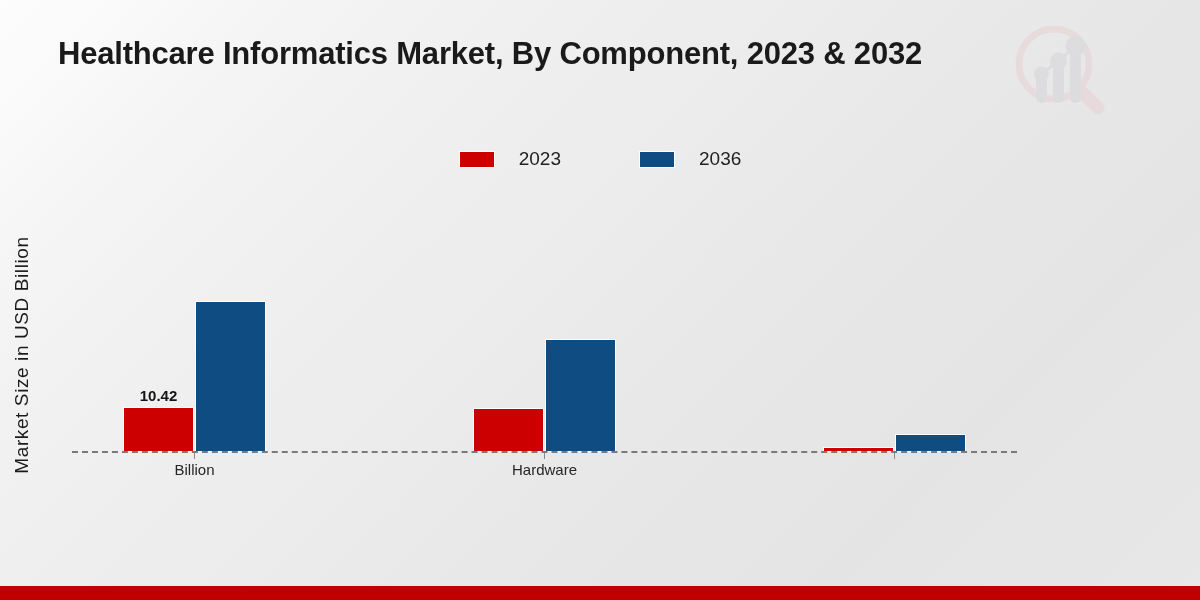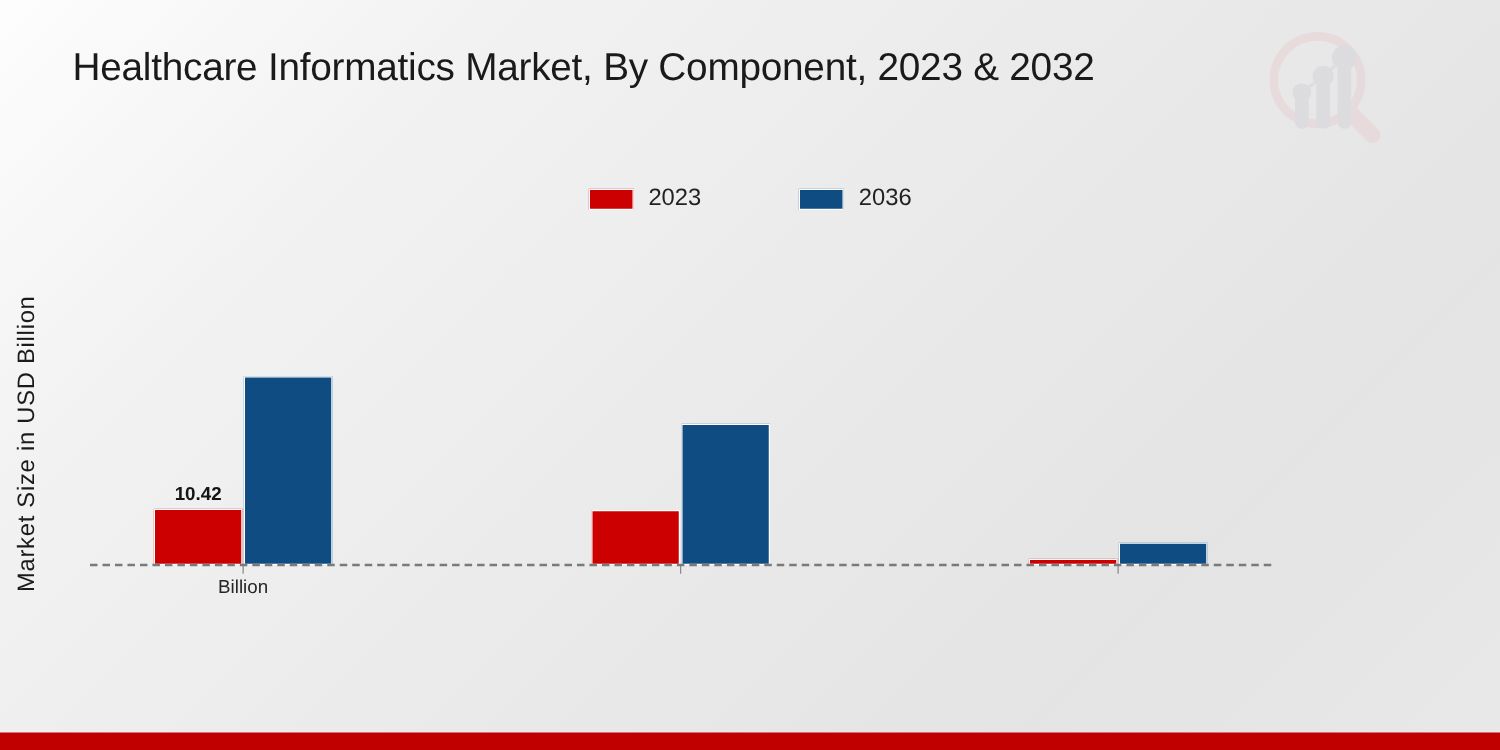--- a/index.html
+++ b/index.html
@@ -20,21 +20,21 @@
     background: linear-gradient(135deg, #fdfdfd 0%, #f2f2f2 22%, #e9e9e9 55%, #e4e4e4 78%, #e8e8e8 100%);
     overflow: hidden;
   }
 
   
   .chart-title {
     position: absolute;
     left: 58px;
     top: 36px;
     font-size: 31px;
-    font-weight: 400;
+    font-weight: 700;
     color: #1a1a1a;
     letter-spacing: -0.2px;
     white-space: nowrap;
     font-family: "Liberation Sans", sans-serif;
   }
 
   
   .watermark {
     position: absolute;
     right: 88px;
@@ -52,21 +52,21 @@
     top: 148px;
     width: 1200px;
     display: flex;
     justify-content: center;
     align-items: center;
     gap: 78px;
   }
   .legend-item {
     display: flex;
     align-items: center;
-    gap: 12px;
+    gap: 24px;
   }
   .legend-swatch {
     width: 36px;
     height: 17px;
     border: 1px solid #ffffff;
     box-sizing: border-box;
   }
   .legend-label {
     font-size: 19px;
     color: #222222;
@@ -216,20 +216,21 @@
         <div class="bar b2032" style="background:#0F4C81; height:151px;"></div>
         <div class="tick"></div>
         <div class="cat-label">Billion</div>
       </div>
 
       <div class="group" style="left:401px; width:143px;">
         <div class="bar b2023" style="background:#CC0000; height:44px;"></div>
         <div class="bar-value" style="bottom:47px;"></div>
         <div class="bar b2032" style="background:#0F4C81; height:113px;"></div>
         <div class="tick"></div>
+        <div class="cat-label">Hardware</div>
       </div>
 
       <div class="group" style="left:751px; width:143px;">
         <div class="bar b2023" style="background:#CC0000; height:5px;"></div>
         <div class="bar-value" style="bottom:8px;"></div>
         <div class="bar b2032" style="background:#0F4C81; height:18px;"></div>
         <div class="tick"></div>
       </div>
 
     </div>

